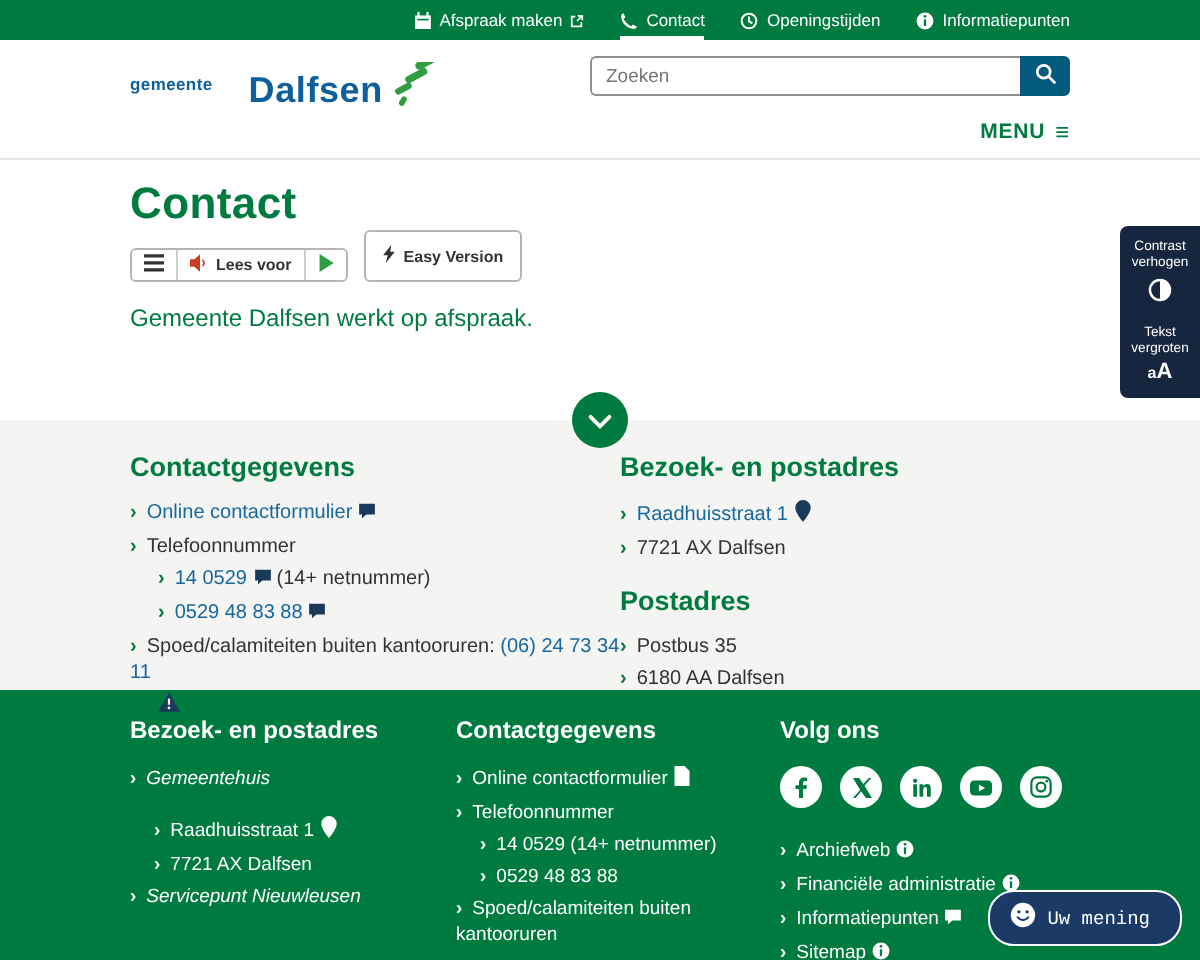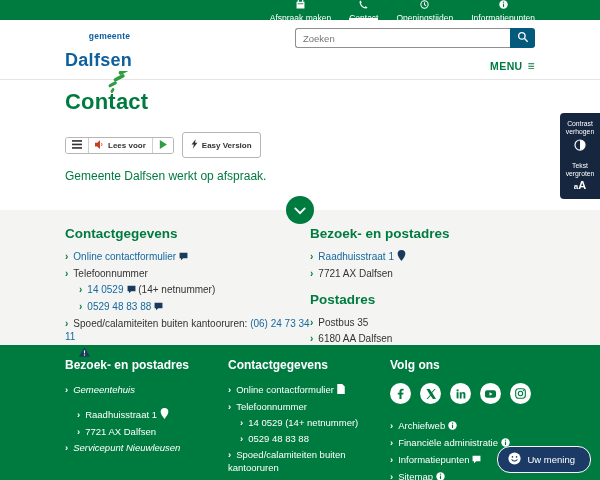--- a/index.html
+++ b/index.html
@@ -1,52 +1,52 @@
 <!DOCTYPE html>
 <html><head>
 <meta charset="utf-8">
 <style>
   *{margin:0;padding:0;box-sizing:border-box;}
   html,body{background:#fff;}
   .page{width:600px;height:480px;position:relative;overflow:hidden;background:#fff;
         font-family:"Liberation Sans",sans-serif;-webkit-font-smoothing:antialiased;}
   .container{width:470px;margin:0 auto;position:relative;height:100%;}
-  a{cursor:pointer;flex-direction:column;}
+  a{cursor:pointer;}
 
   
   .topbar{background:#007b40;height:20px;}
   .topbar .container{display:flex;justify-content:flex-end;align-items:stretch;gap:18px;}
   .tb-item{display:flex;align-items:center;gap:4px;color:#fff;text-decoration:none;
            font-size:8.5px;}
   .tb-item.active{box-shadow:inset 0 -2px 0 #fff;}
   .tb-item svg{display:block;}
 
   
   .header{height:60px;background:#fff;border-bottom:1px solid #e6e6e6;}
   .logo{position:absolute;left:0;top:11px;display:flex;align-items:flex-end;}
   .logo-prefix{font-size:8.5px;color:#0e5f9e;font-weight:bold;letter-spacing:.2px;
-               margin-right:2px;margin-bottom:9px;}
+               margin-right:18px;margin-bottom:9px;}
   .logo-name{font-size:18px;font-weight:bold;color:#0e5f9e;letter-spacing:.3px;}
   .logo-swoosh{margin-left:2px;margin-bottom:-6px;}
   .search{position:absolute;right:0;top:8px;display:flex;width:240px;height:20px;}
   .search input{flex:1;border:1px solid #8f8f8f;border-right:none;border-radius:3px 0 0 3px;
                 font-size:9.5px;padding:4px 7px;color:#444;outline:none;
                 font-family:"Liberation Sans",sans-serif;}
   .search button{width:25px;background:#045a7d;border:none;border-radius:0 3px 3px 0;
                  display:flex;align-items:center;justify-content:center;cursor:pointer;}
   .menu-btn{position:absolute;right:0;bottom:7px;display:flex;align-items:center;gap:5px;
             color:#007b40;font-size:10.5px;font-weight:bold;letter-spacing:.4px;
             background:none;border:none;cursor:pointer;font-family:"Liberation Sans",sans-serif;}
   .menu-btn .bars{font-size:12px;line-height:10px;}
 
   
   .hero{background:#fff;height:130px;}
   .hero .container{padding-top:9px;}
   .page-title{color:#007b40;font-size:22px;font-weight:600;letter-spacing:.2px;}
-  .rs-row{margin-top:17px;display:flex;gap:8px;align-items:center;}
+  .rs-row{display:flex;gap:8px;align-items:flex-end;}
   .rs-group{display:inline-flex;border:1px solid #b5b5b5;border-radius:3px;background:#fff;
             overflow:hidden;height:17px;}
   .rs-seg{display:flex;align-items:center;gap:3px;padding:0 6px;border-right:1px solid #cfcfcf;
           background:#fff;border-top:none;border-bottom:none;border-left:none;cursor:pointer;
           font-size:8px;font-weight:bold;color:#333;font-family:"Liberation Sans",sans-serif;}
   .rs-seg:last-child{border-right:none;}
   .rs-single{display:inline-flex;align-items:center;gap:4px;border:1px solid #b5b5b5;
              border-radius:3px;background:#fff;height:17px;padding:12px 8px;font-size:8px;
              font-weight:bold;color:#333;cursor:pointer;font-family:"Liberation Sans",sans-serif;}
   .intro{margin-top:11px;color:#007b40;font-size:12px;}
@@ -97,21 +97,21 @@
   .fli .ic{color:#fff;}
   .gap{height:6px;}
   .social{display:flex;gap:9px;margin:2px 0 15px;}
   .soc{width:21px;height:21px;border-radius:50%;background:#fff;color:#007b40;display:flex;
        align-items:center;justify-content:center;font-size:10px;font-weight:bold;
        text-decoration:none;font-family:"Liberation Sans",sans-serif;}
   .soc svg{display:block;}
   .feedback{position:absolute;right:9px;bottom:7px;display:flex;align-items:center;gap:6px;
             background:#1b3a66;color:#fff;border:1.5px solid #fff;border-radius:13px;
             font-size:9.5px;padding:5px 15px 5px 10px;cursor:pointer;z-index:6;
-            font-family:Liberation Sans, sans-serif;}
+            font-family:Liberation Mono, monospace;}
 </style>
 </head>
 <body>
 
 <div class="page">
 
   <div class="topbar">
     <div class="container">
       <a class="tb-item">
         <span>

